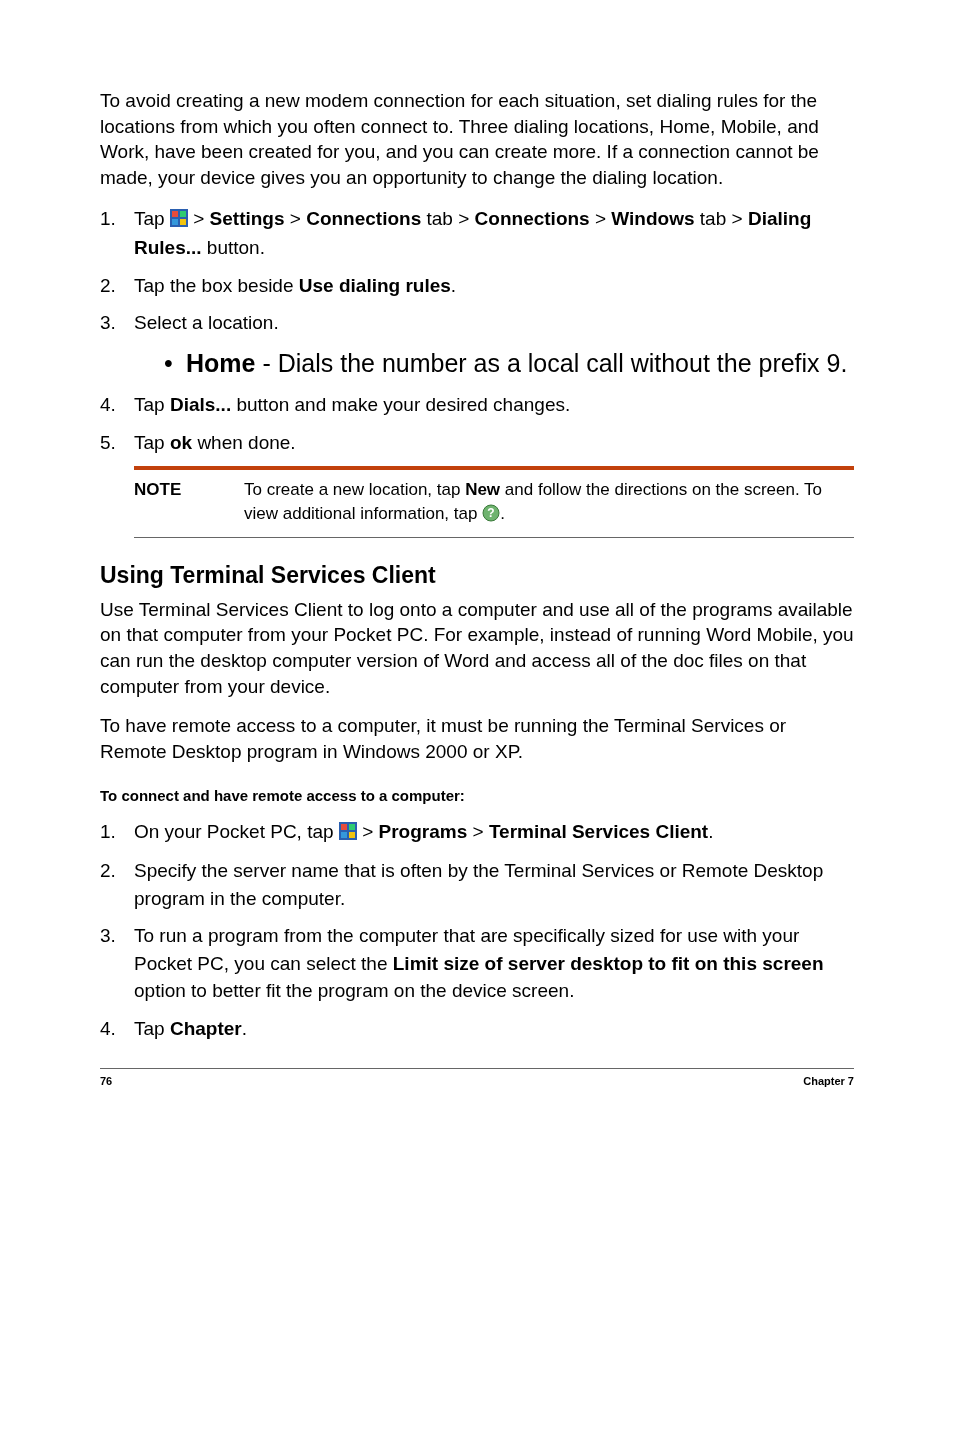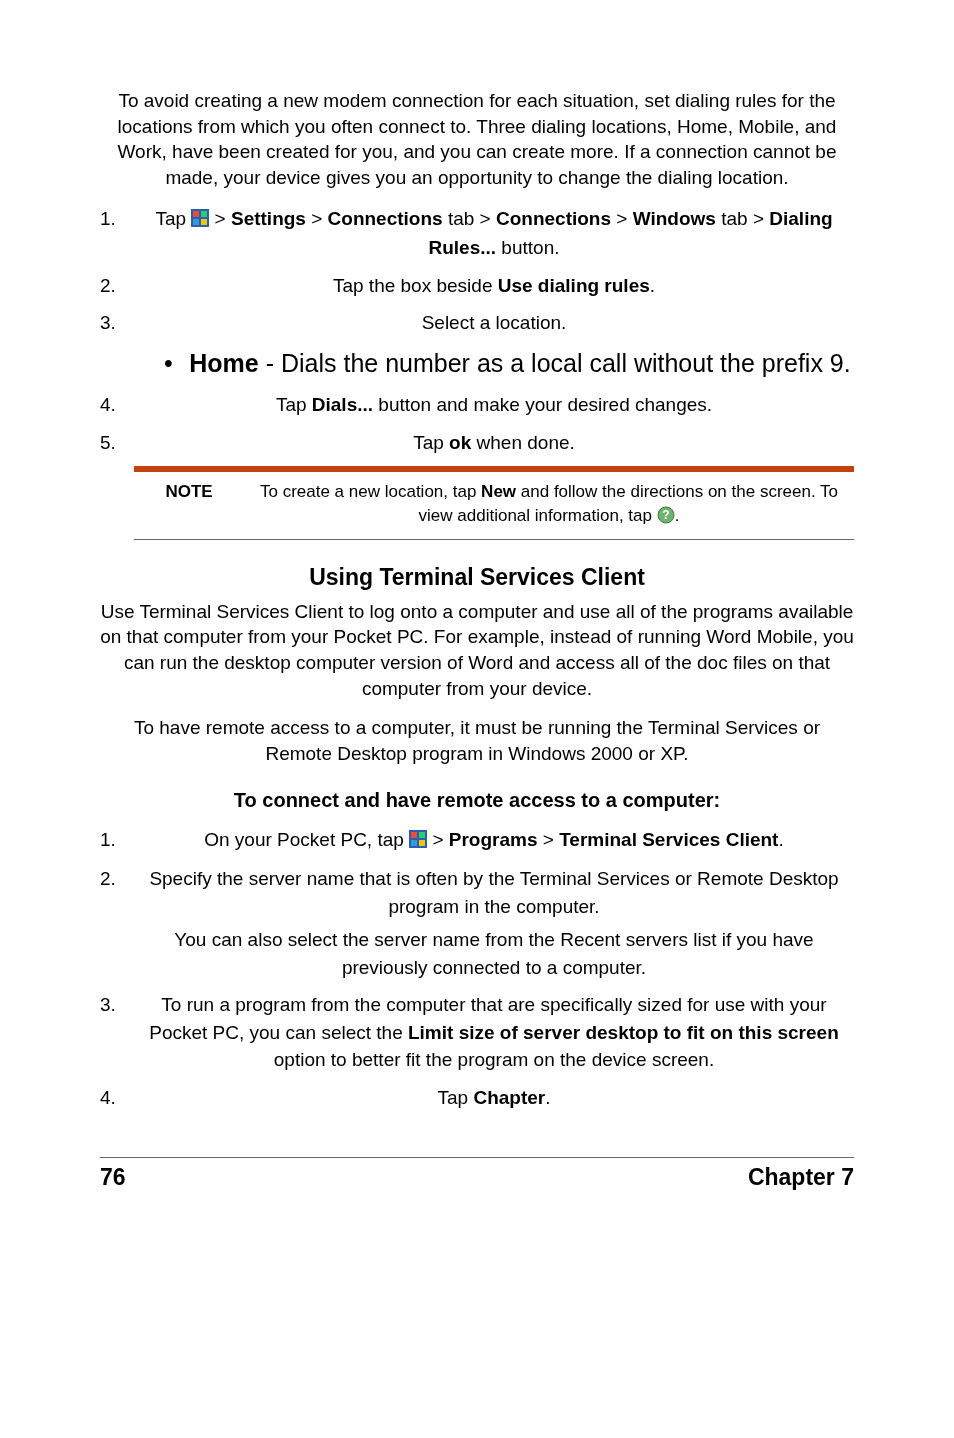--- a/index.html
+++ b/index.html
@@ -5,21 +5,20 @@
   body {
     margin: 0;
     padding: 0;
     font-family: Arial, Helvetica, sans-serif;
     background: #fff;
     width: 954px;
   }
   .page {
     padding: 88px 100px 30px 100px;
     box-sizing: border-box;
-    text-align: center;
   }
   .intro {
     font-size: 19px;
     line-height: 1.35;
     margin-bottom: 14px;
   }
   .num-list {
     list-style: none;
     padding: 0;
     margin: 0 0 10px 0;
@@ -54,21 +53,21 @@
     left: 0;
     top: 0;
   }
   b { font-weight: bold; }
   .icon {
     display: inline-block;
     vertical-align: -2px;
   }
   .note-box {
     margin: 8px 0 16px 34px;
-    border-top: 6px solid #c2410c;
+    border-top: 4px solid #c2410c;
     border-bottom: 1px solid #666;
     padding: 8px 0;
   }
   .note-row {
     display: flex;
     font-size: 17px;
     line-height: 1.4;
   }
   .note-label {
     font-weight: bold;
@@ -77,34 +76,34 @@
   }
   .note-text {
     flex: 1;
   }
   h1.section-heading {
     font-size: 23px;
     font-weight: bold;
     margin: 24px 0 8px 0;
   }
   .sub-heading {
-    font-size: 20px;
+    font-size: 15px;
     font-weight: bold;
     margin: 22px 0 14px 0;
   }
   .sub-para {
     margin-top: 6px;
   }
   .footer {
     border-top: 1px solid #666;
-    margin-top: 46px;
+    margin-top: 26px;
     padding-top: 6px;
     display: flex;
     justify-content: space-between;
-    font-size: 23px;
+    font-size: 11px;
     font-weight: bold;
   }
   .help-icon-svg { vertical-align: -3px; }
 </style>
 </head>
 <body>
 
 <div class="page">
 
   <div class="intro">To avoid creating a new modem connection for each situation, set dialing rules for the locations from which you often connect to. Three dialing locations, Home, Mobile, and Work, have been created for you, and you can create more. If a connection cannot be made, your device gives you an opportunity to change the dialing location.</div>
@@ -169,21 +168,20 @@
             <rect x="0" y="0" width="18" height="18" fill="#2a5fb0"></rect>
             <rect x="2" y="2" width="6" height="6" fill="#e74c3c"></rect>
             <rect x="10" y="2" width="6" height="6" fill="#2ecc71"></rect>
             <rect x="2" y="10" width="6" height="6" fill="#3498db"></rect>
             <rect x="10" y="10" width="6" height="6" fill="#f1c40f"></rect>
           </svg></span><span> &gt; </span><b>Programs</b><span> &gt; </span><b>Terminal Services Client</b><span>.</span>
     </li>
     <li>
       <span class="num">2.</span>
       <span>Specify the server name that is often by the Terminal Services or Remote Desktop program in the computer.</span>
-      <div class="sub-para">You can also select the server name from the Recent servers list if you have previously connected to a computer.</div>
     </li>
     <li>
       <span class="num">3.</span>
       <span>To run a program from the computer that are specifically sized for use with your Pocket PC, you can select the </span><b>Limit size of server desktop to fit on this screen</b><span> option to better fit the program on the device screen.</span>
     </li>
     <li>
       <span class="num">4.</span>
       <span>Tap </span><b>Chapter</b><span>.</span>
     </li>
   </ol>

